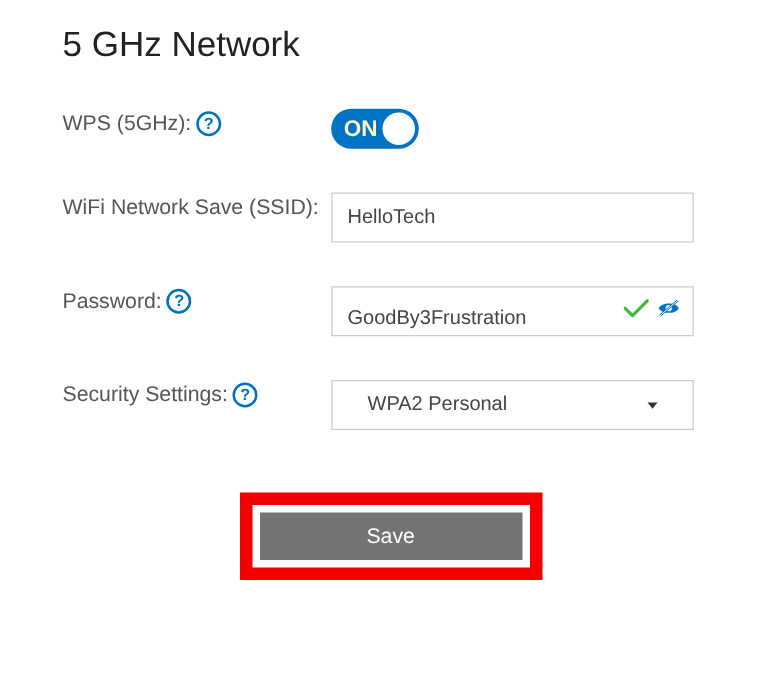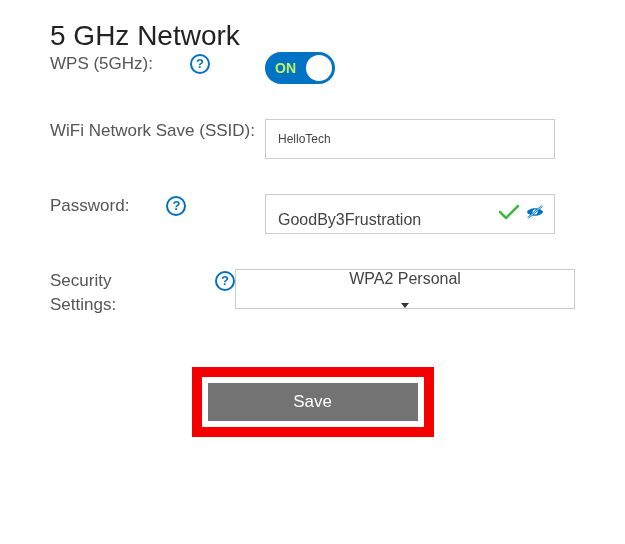--- a/index.html
+++ b/index.html
@@ -12,34 +12,34 @@
       background: #fff;
       width: 625px;
       height: 544px;
       padding: 20px 50px 20px 50px;
       color: #444;
     }
     h1 {
       font-size: 28px;
       font-weight: 400;
       color: #222;
+      margin-bottom: 35px;
     }
     .form-row {
       display: flex;
       align-items: flex-start;
       margin-bottom: 35px;
     }
     .label-cell {
       width: 215px;
       display: flex;
       align-items: flex-start;
       font-size: 17px;
       color: #555;
       line-height: 1.4;
-      gap: 33px;
     }
     .label-text {
       display: inline;
     }
     .control-cell {
       flex: 1;
       display: flex;
       align-items: center;
       position: relative;
     }
@@ -63,40 +63,40 @@
       width: 70px;
       height: 32px;
       background: #0073c4;
       border-radius: 16px;
       position: relative;
       display: flex;
       align-items: center;
       cursor: pointer;
     }
     .toggle-label {
-      color: #bef264;
+      color: #fef9c3;
       font-weight: bold;
-      font-size: 14px;
+      font-size: 18px;
       margin-left: 10px;
     }
     .toggle-knob {
       width: 26px;
       height: 26px;
       background: #fff;
       border-radius: 50%;
       position: absolute;
       right: 3px;
       top: 3px;
     }
     .text-input {
       width: 290px;
       height: 40px;
       border: 1px solid #ccc;
       padding: 0 12px;
-      font-size: 12px;
+      font-size: 16px;
       color: #444;
       font-family: inherit;
     }
     .password-wrap {
       position: relative;
       width: 290px;
     }
     .password-input {
       width: 100%;
       height: 40px;
@@ -115,29 +115,28 @@
       align-items: center;
       gap: 6px;
     }
     .check-icon {
       color: #4caf50;
     }
     .eye-icon {
       color: #0073c4;
     }
     .select-wrap {
-      width: 340px;
+      width: 290px;
       height: 40px;
       border: 1px solid #ccc;
       display: flex;
       align-items: center;
-      padding: 0 9px;
+      padding: 0 28px;
       justify-content: space-between;
       cursor: pointer;
-      flex-direction: column;
     }
     .select-value {
       font-size: 16px;
       color: #444;
     }
     .caret {
       width: 0;
       height: 0;
       border-left: 4px solid transparent;
       border-right: 4px solid transparent;

